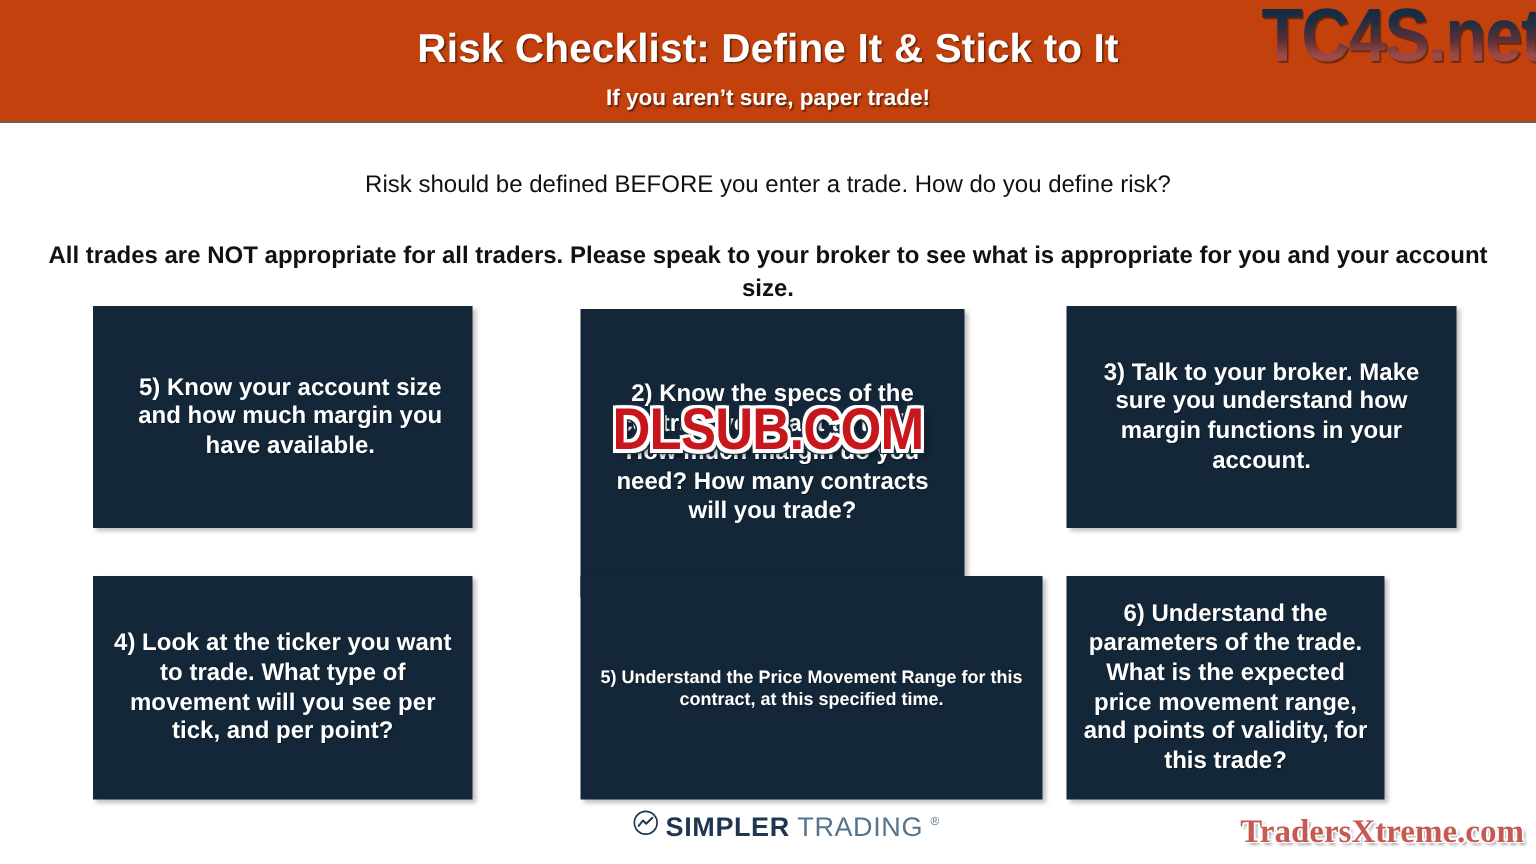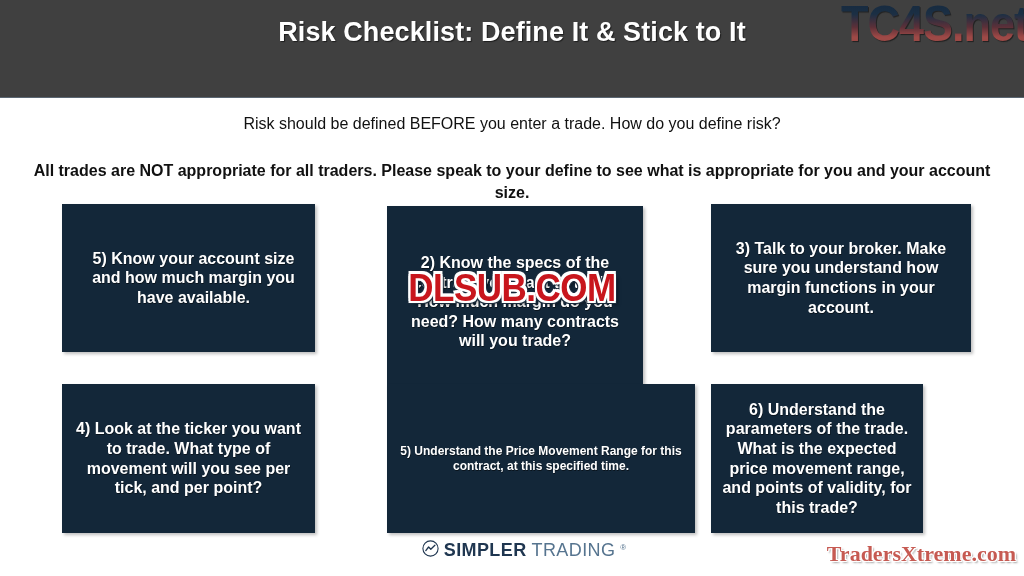--- a/index.html
+++ b/index.html
@@ -14,22 +14,22 @@
     overflow: hidden;
     font-family: "Liberation Sans", sans-serif;
     color: #111111;
   }
 
   
   #header-band {
     position: absolute;
     left: 0; top: 0;
     width: 1024px;
-    height: 98px;
-    background: #404040;
+    height: 82px;
+    background: #c2410c;
     border-bottom: 1px solid #5a6672;
     box-sizing: border-box;
     padding-left: 40px;
   }
   #slide-title {
     position: absolute;
     left: 0; top: 17px;
     width: 1024px;
     text-align: center;
     font-size: 27px;
@@ -199,26 +199,27 @@
        1px 1px 0 #ffffff, -1px -1px 0 #ffffff,
        1px -1px 0 #ffffff, -1px 1px 0 #ffffff,
        2px 2px 2px rgba(0,0,0,0.35);
   }
 </style>
 </head>
 <body>
 
 <div id="header-band">
   <div id="slide-title">Risk Checklist: Define It &amp; Stick to It</div>
+  <div id="slide-subtitle">If you aren’t sure, paper trade!</div>
 </div>
 
 <div id="wm-tc4s">TC4S.net</div>
 
 <div id="intro-line-1">Risk should be defined BEFORE you enter a trade.  How do you define risk?</div>
-<div id="intro-line-2">All trades are NOT appropriate for all traders. Please speak to your define to see what is appropriate for you and your account size.</div>
+<div id="intro-line-2">All trades are NOT appropriate for all traders. Please speak to your broker to see what is appropriate for you and your account size.</div>
 
 <div class="risk-box" id="box-1">
   <span class="box-text">5)  Know your account size and how much margin you have available.</span>
 </div>
 
 <div class="risk-box" id="box-2">
   <span class="box-text">2) Know the specs of the contract you want to trade. How much margin do you need? How many contracts will you trade?</span>
 </div>
 
 <div class="risk-box" id="box-3">

